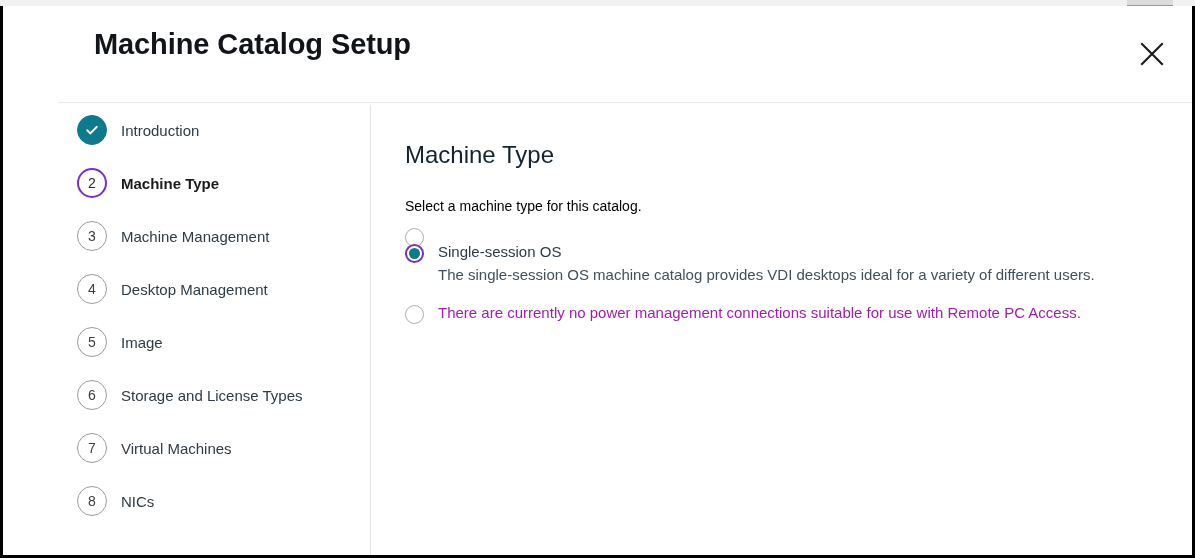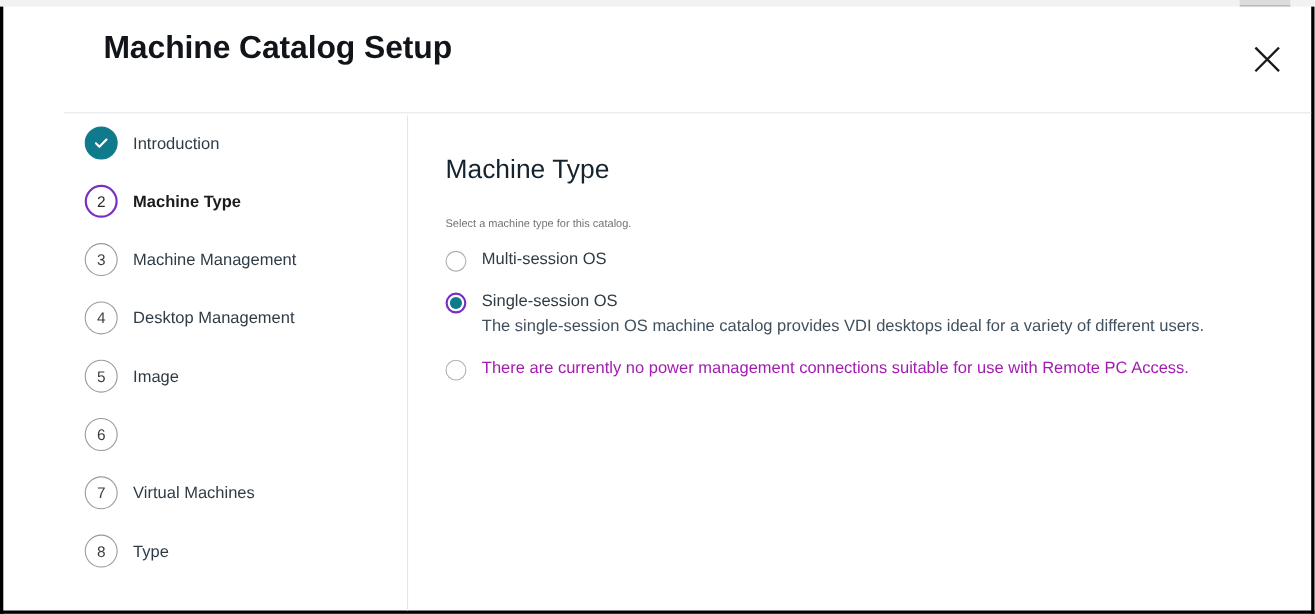--- a/index.html
+++ b/index.html
@@ -160,22 +160,22 @@
     left: 34px;
     top: 38px;
     font-size: 24px;
     color: #15232e;
     white-space: nowrap;
   }
   #content-subtitle {
     position: absolute;
     left: 34px;
     top: 95px;
-    font-size: 10px;
-    color: #737373;
+    font-size: 14px;
+    color: #000000;
     white-space: nowrap;
   }
   #options-list {
     position: absolute;
     left: 34px;
     top: 122px;
     width: 770px;
   }
   .option-row {
     position: relative;
@@ -275,45 +275,45 @@
       <span class="step-label">Desktop Management</span>
     </div>
 
     <div class="step-item" style="top:224px;">
       <span class="step-marker todo">5</span>
       <span class="step-label">Image</span>
     </div>
 
     <div class="step-item" style="top:277px;">
       <span class="step-marker todo">6</span>
+      <span class="step-label">Storage and License Types</span>
     </div>
 
     <div class="step-item" style="top:330px;">
       <span class="step-marker todo">7</span>
       <span class="step-label">Virtual Machines</span>
     </div>
 
     <div class="step-item" style="top:383px;">
       <span class="step-marker todo">8</span>
-      <span class="step-label">Type</span>
+      <span class="step-label">NICs</span>
     </div>
 
   </div>
 
   <div id="sidebar-divider"></div>
 
   <div id="content">
     <div id="content-title">Machine Type</div>
     <div id="content-subtitle">Select a machine type for this catalog.</div>
 
     <div id="options-list">
 
       <div class="option-row">
         <span class="radio off"></span>
-        <div class="option-label">Multi-session OS</div>
       </div>
 
       <div class="option-row">
         <span class="radio on"></span>
         <div class="option-label">Single-session OS</div>
         <div class="option-desc">The single-session OS machine catalog provides VDI desktops ideal for a variety of different users.</div>
       </div>
 
       <div class="option-row">
         <span class="radio off"></span>

